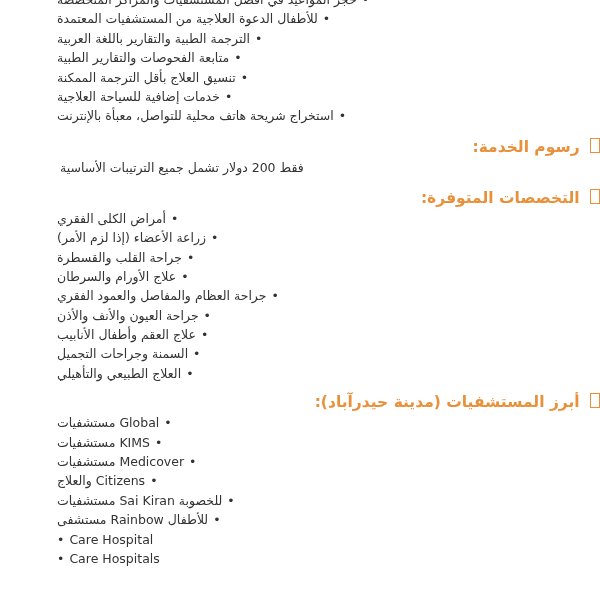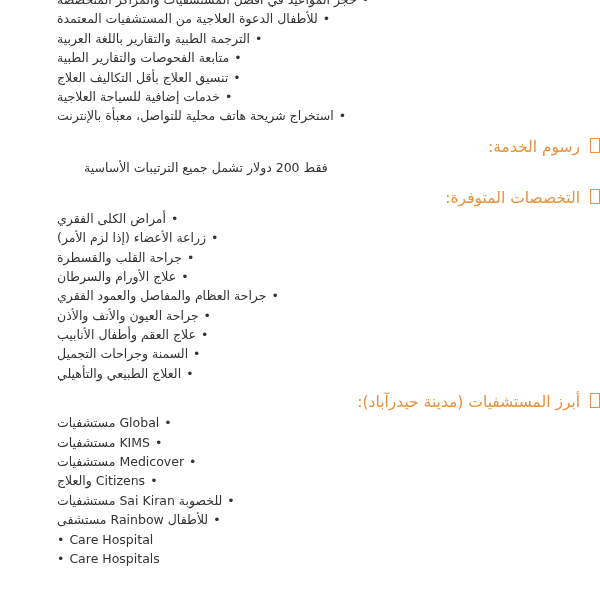--- a/index.html
+++ b/index.html
@@ -18,21 +18,21 @@
   .page {
     position: absolute;
     left: 0;
     top: -10px;
     width: 600px;
   }
   .section-heading {
     margin: 0;
     padding-left: 48px;
     font-size: 15.5px;
-    font-weight: normal;
+    font-weight: bold;
     color: #e8913a;
     line-height: 22px;
     height: 22px;
     white-space: nowrap;
     direction: ltr;
     unicode-bidi: plaintext;
   }
   .section-heading .box {
     display: inline-block;
     width: 8px;
@@ -51,40 +51,40 @@
     line-height: 19.4px;
     height: 19.4px;
     white-space: nowrap;
     color: #333333;
   }
   .list li .bullet {
     display: inline-block;
     margin: 0 5px;
   }
   .plain {
-    padding-left: 84px;
+    padding-left: 60px;
     font-size: 12.5px;
     line-height: 19px;
     color: #333333;
     white-space: nowrap;
   }
   .gap-sm { height: 8px; }
   .gap-md { height: 10px; }
 </style>
 </head>
 <body>
 
 <div class="page">
 
   <ul class="list">
     <li><span>حجز المواعيد في أفضل المستشفيات والمراكز المتخصصة</span><span class="bullet">•</span></li>
     <li><span>للأطفال الدعوة العلاجية من المستشفيات المعتمدة</span><span class="bullet">•</span></li>
     <li><span>الترجمة الطبية والتقارير باللغة العربية</span><span class="bullet">•</span></li>
     <li><span>متابعة الفحوصات والتقارير الطبية</span><span class="bullet">•</span></li>
-    <li><span>تنسيق العلاج بأقل التكاليف العلاج</span><span class="bullet">•</span></li>
+    <li><span>تنسيق العلاج بأقل الترجمة الممكنة</span><span class="bullet">•</span></li>
     <li><span>خدمات إضافية للسياحة العلاجية</span><span class="bullet">•</span></li>
     <li><span>استخراج شريحة هاتف محلية للتواصل، معبأة بالإنترنت</span><span class="bullet">•</span></li>
   </ul>
 
   <div class="gap-md"></div>
 
   <h3 class="section-heading"><span class="box"></span> <span>رسوم الخدمة:</span></h3>
   <div class="plain">فقط 200 دولار تشمل جميع الترتيبات الأساسية</div>
 
   <div class="gap-md"></div>

